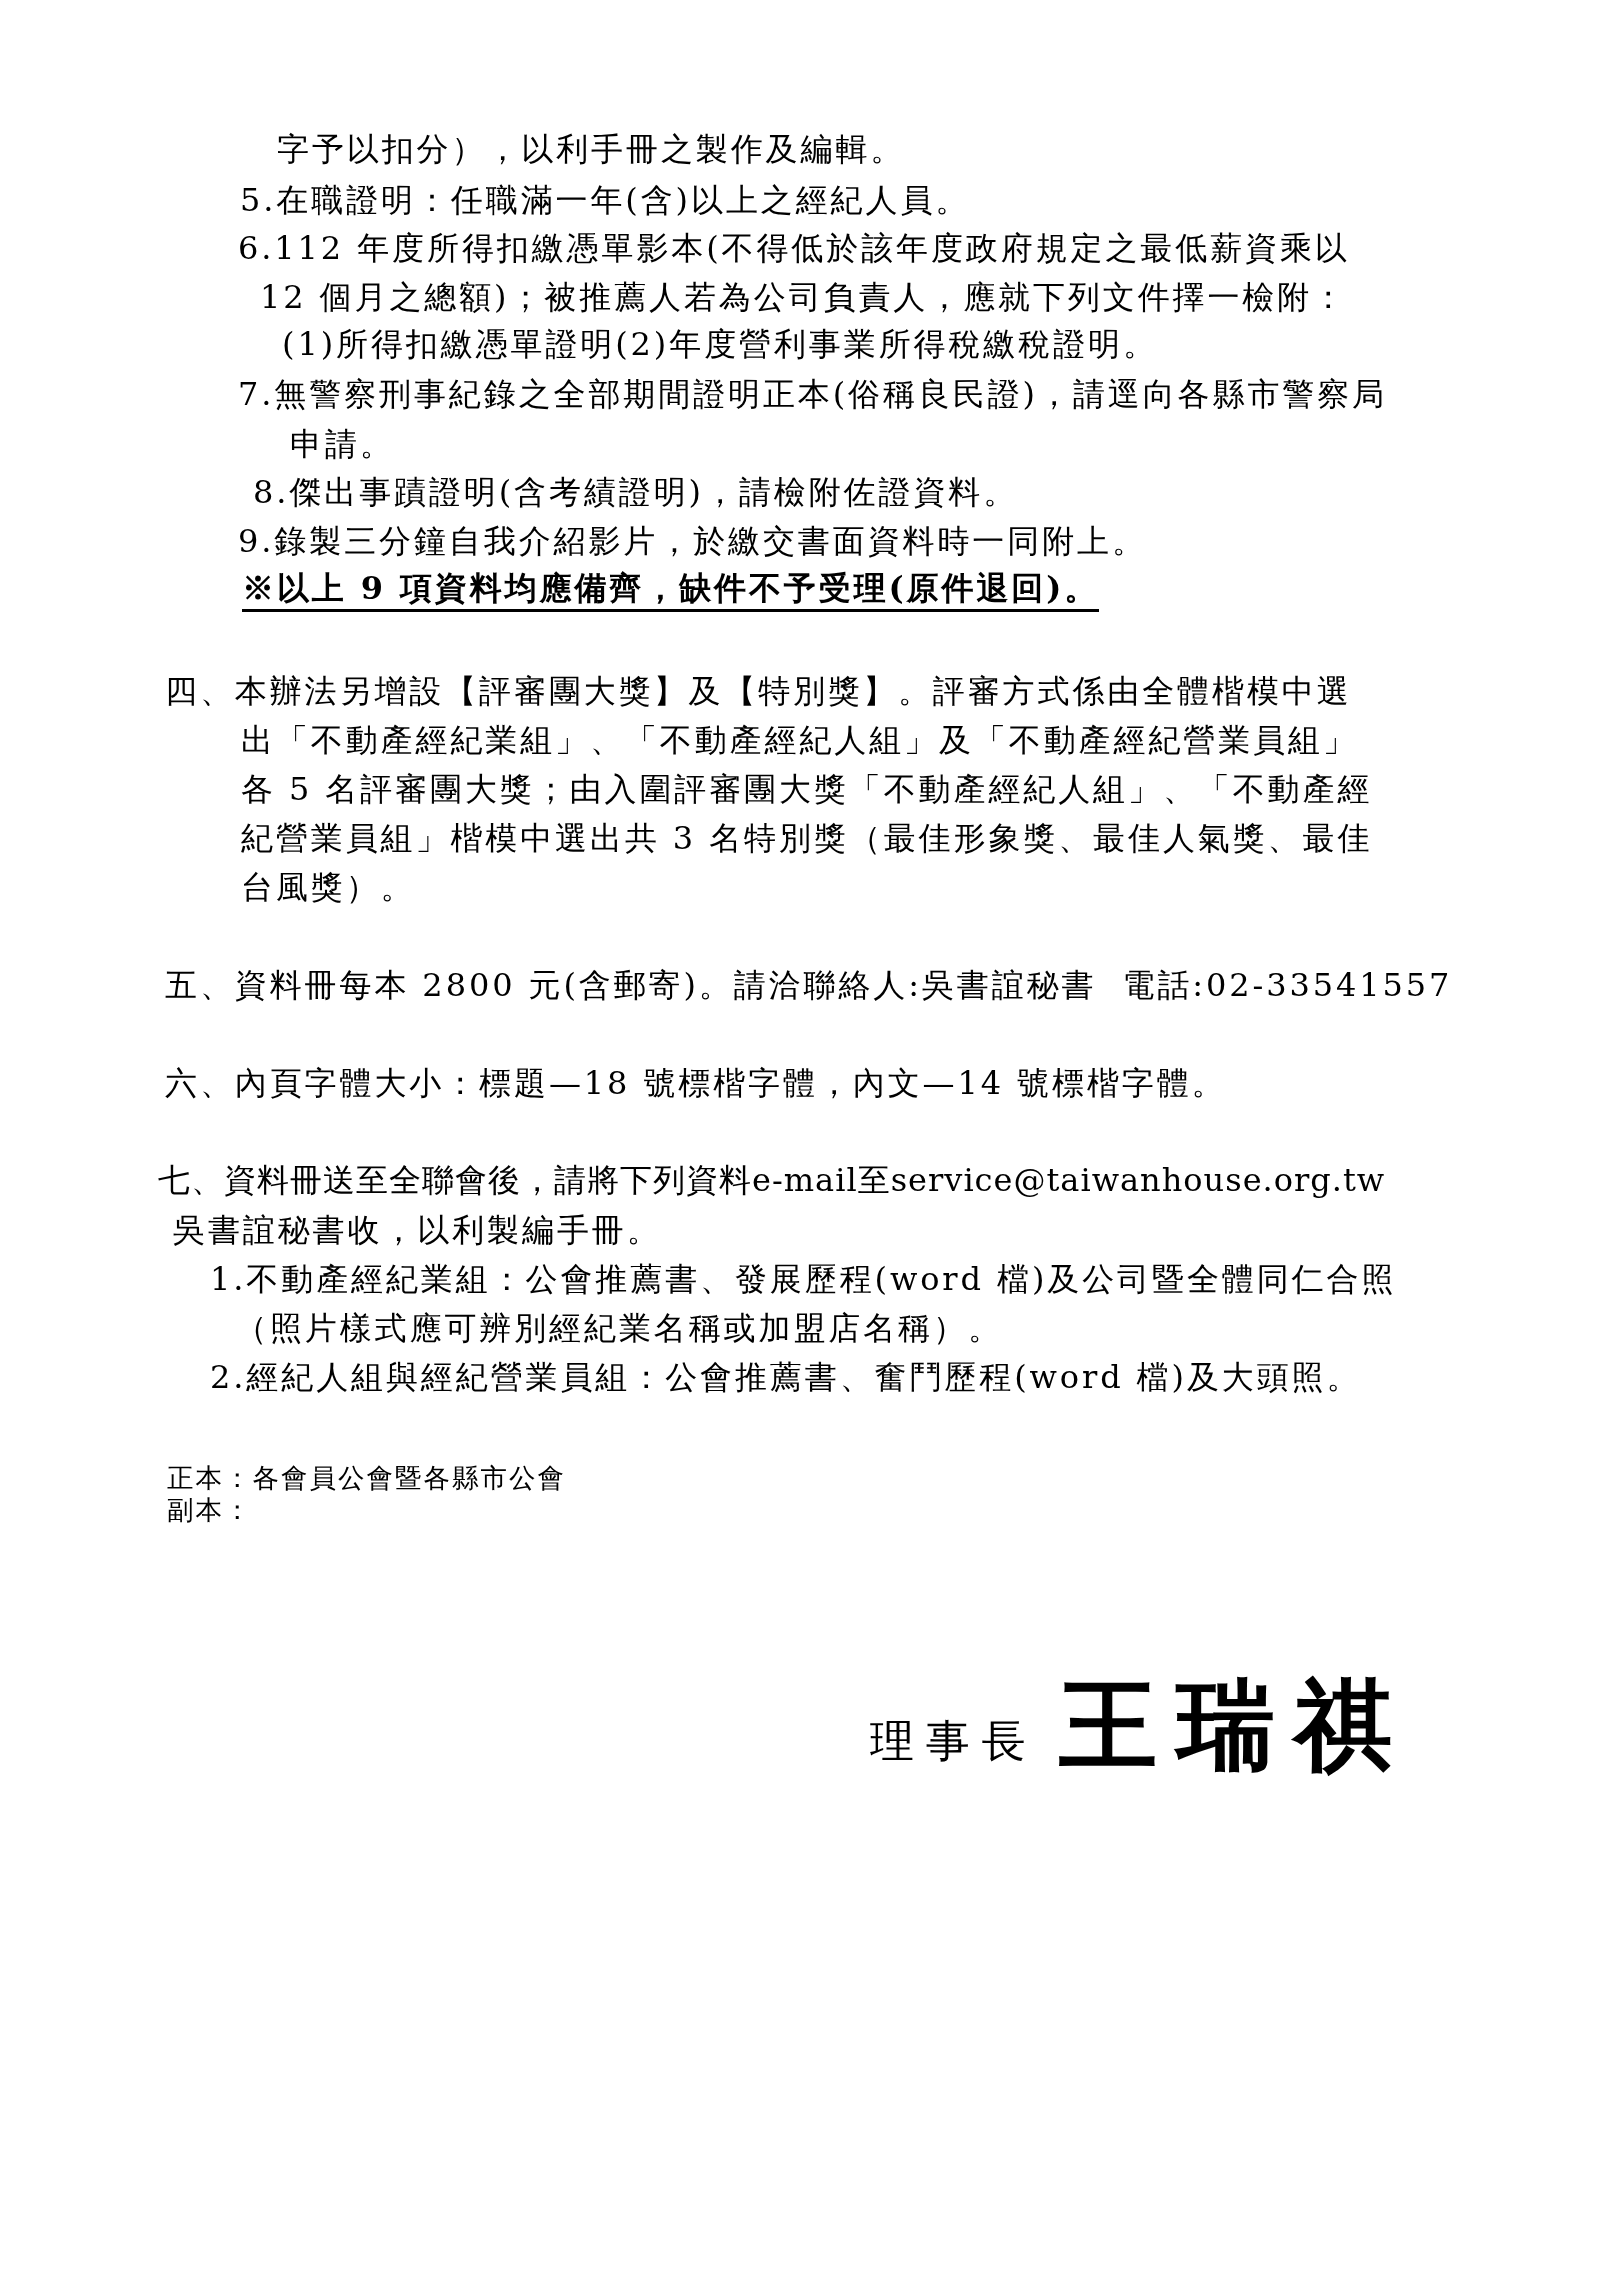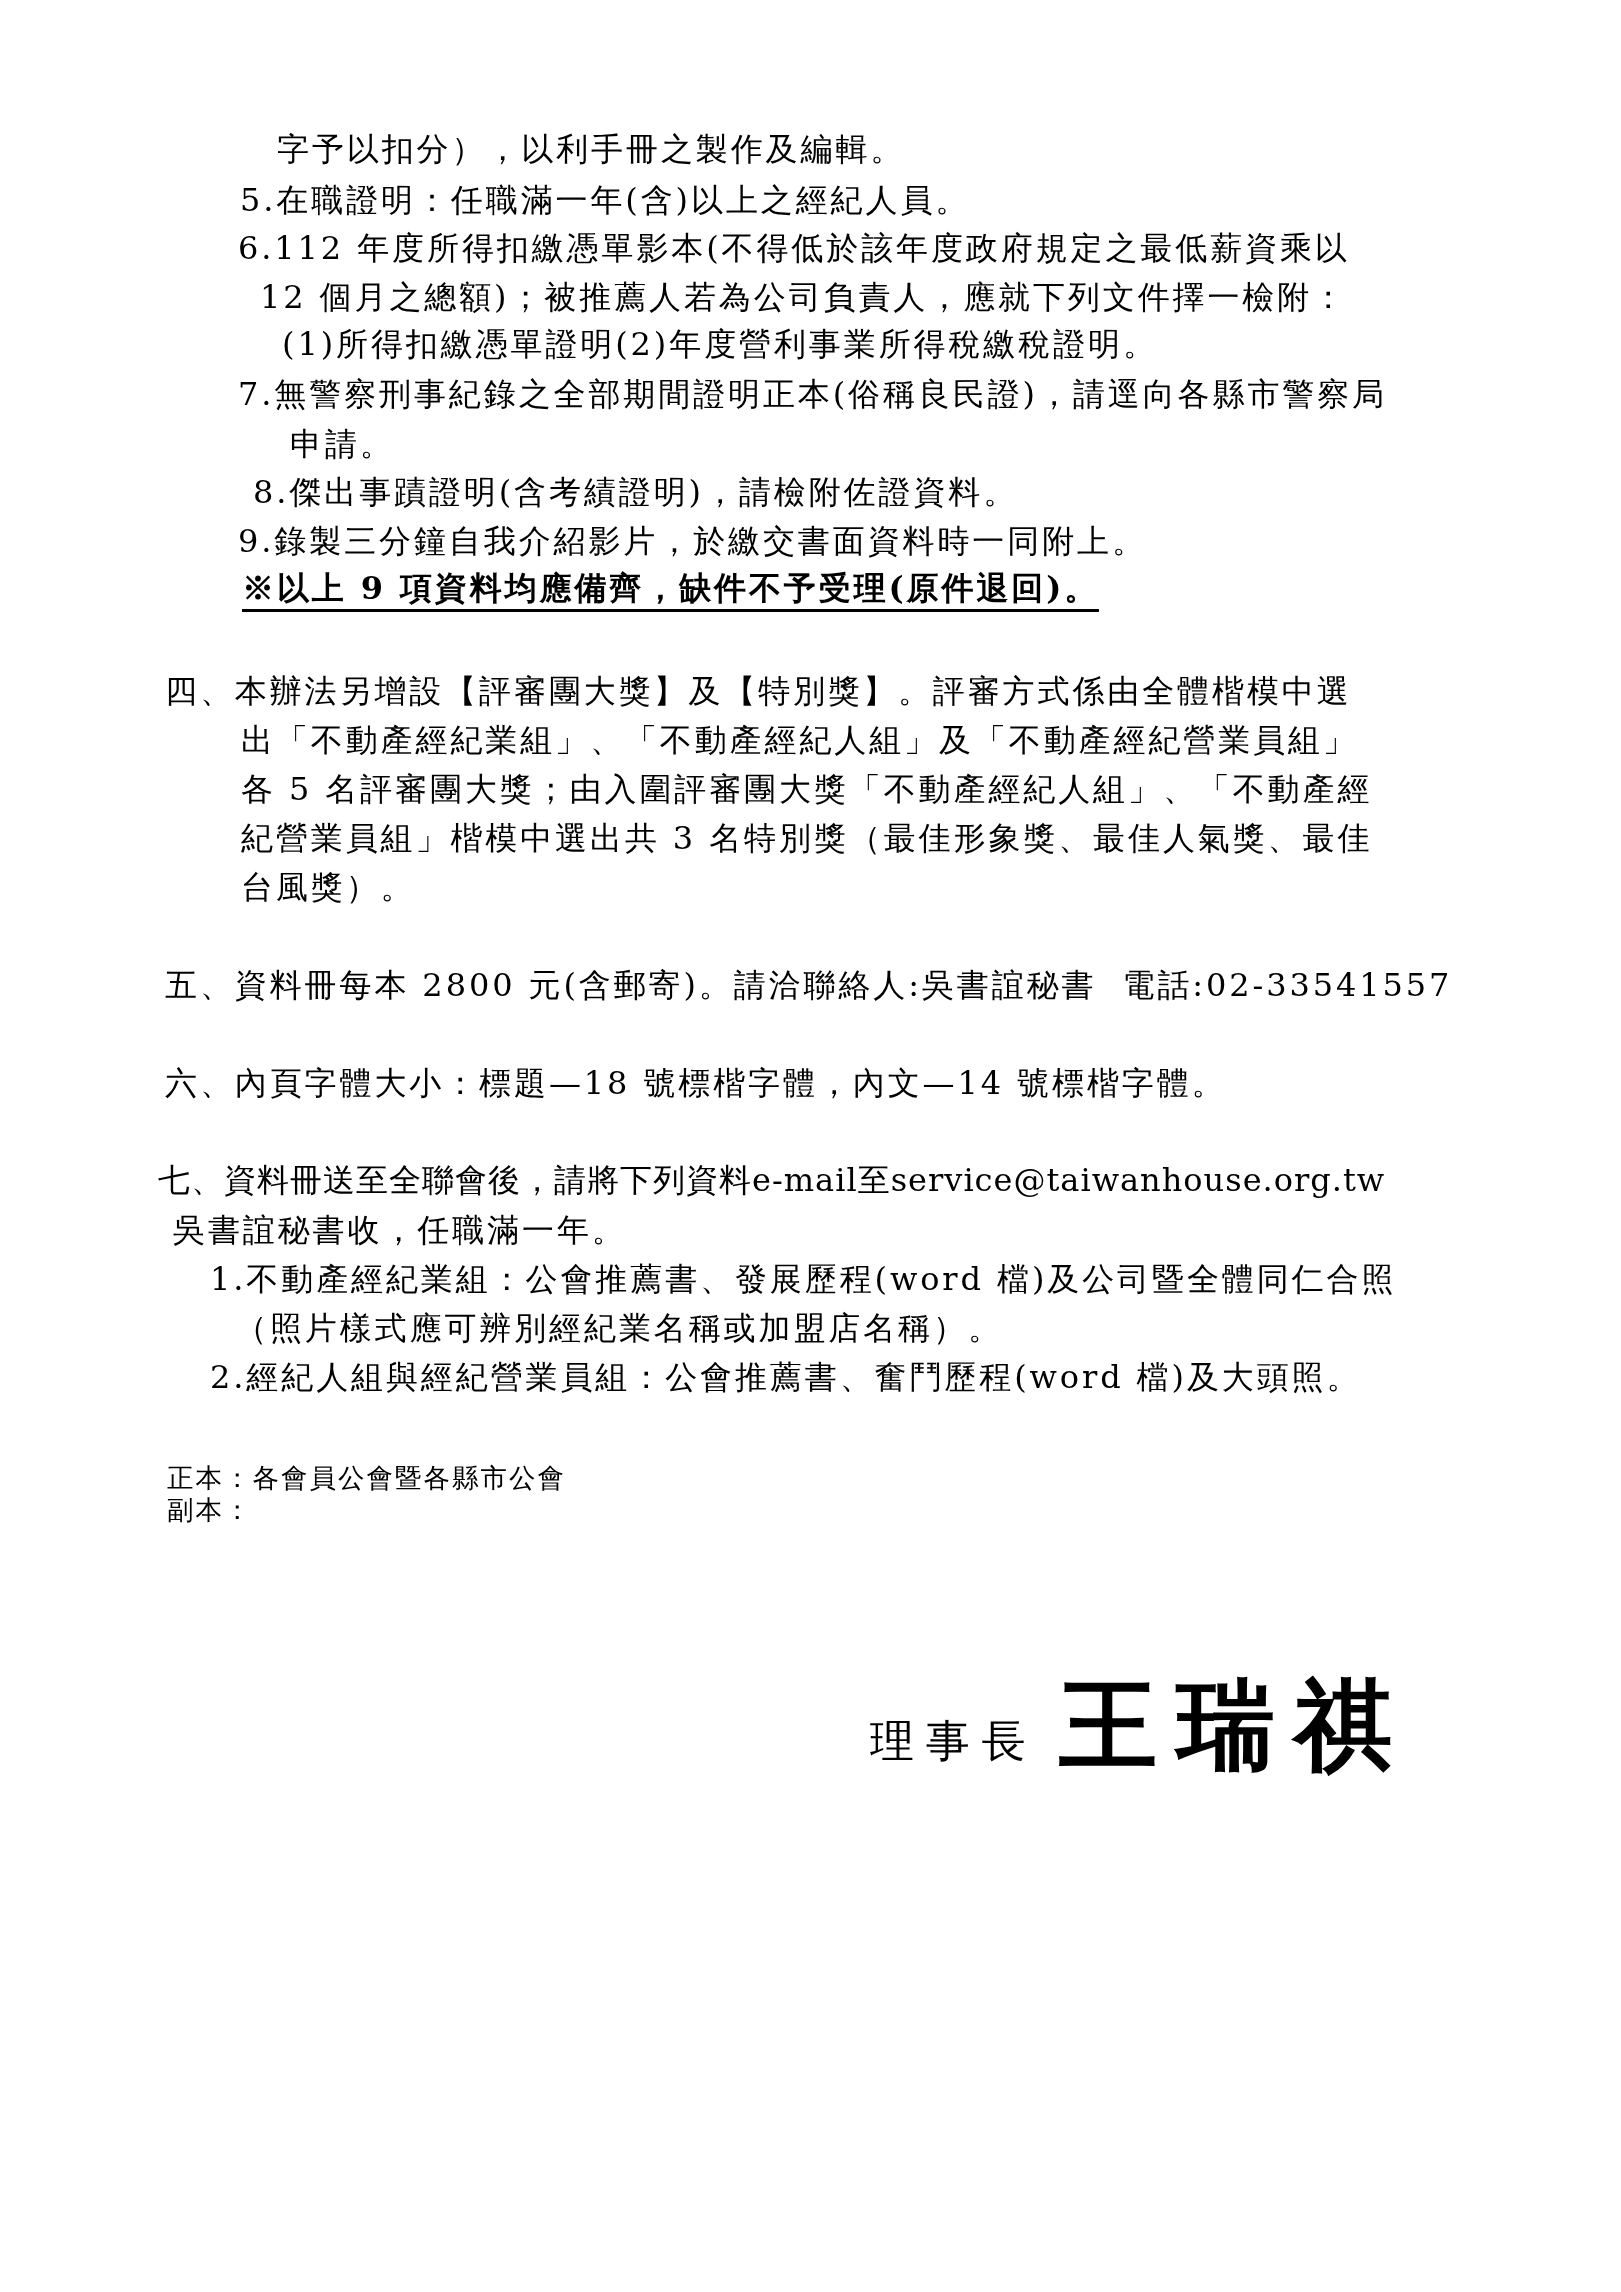--- a/index.html
+++ b/index.html
@@ -80,21 +80,21 @@
   <div class="line body-text" style="left:241px; top:819px;">紀營業員組」楷模中選出共 3 名特別獎（最佳形象獎、最佳人氣獎、最佳</div>
 
   <div class="line body-text" style="left:241px; top:868px;">台風獎）。</div>
 
   <div class="line body-text" style="left:165px; top:966px;">五、資料冊每本 2800 元(含郵寄)。請洽聯絡人:吳書誼秘書  電話:02-33541557</div>
 
   <div class="line body-text" style="left:165px; top:1064px;">六、內頁字體大小：標題—18 號標楷字體，內文—14 號標楷字體。</div>
 
   <div class="line body-text condensed" style="left:158px; top:1161px;">七、資料冊送至全聯會後，請將下列資料e-mail至service@taiwanhouse.org.tw</div>
 
-  <div class="line body-text" style="left:173px; top:1211px;">吳書誼秘書收，任職滿一年。</div>
+  <div class="line body-text" style="left:173px; top:1211px;">吳書誼秘書收，以利製編手冊。</div>
 
   <div class="line body-text" style="left:210px; top:1260px;">1.不動產經紀業組：公會推薦書、發展歷程(word 檔)及公司暨全體同仁合照</div>
 
   <div class="line body-text" style="left:235px; top:1309px;">（照片樣式應可辨別經紀業名稱或加盟店名稱）。</div>
 
   <div class="line body-text" style="left:210px; top:1358px;">2.經紀人組與經紀營業員組：公會推薦書、奮鬥歷程(word 檔)及大頭照。</div>
 
   <div class="line small-text" style="left:167px; top:1462px;">正本：各會員公會暨各縣市公會</div>
 
   <div class="line small-text" style="left:167px; top:1494px;">副本：</div>

